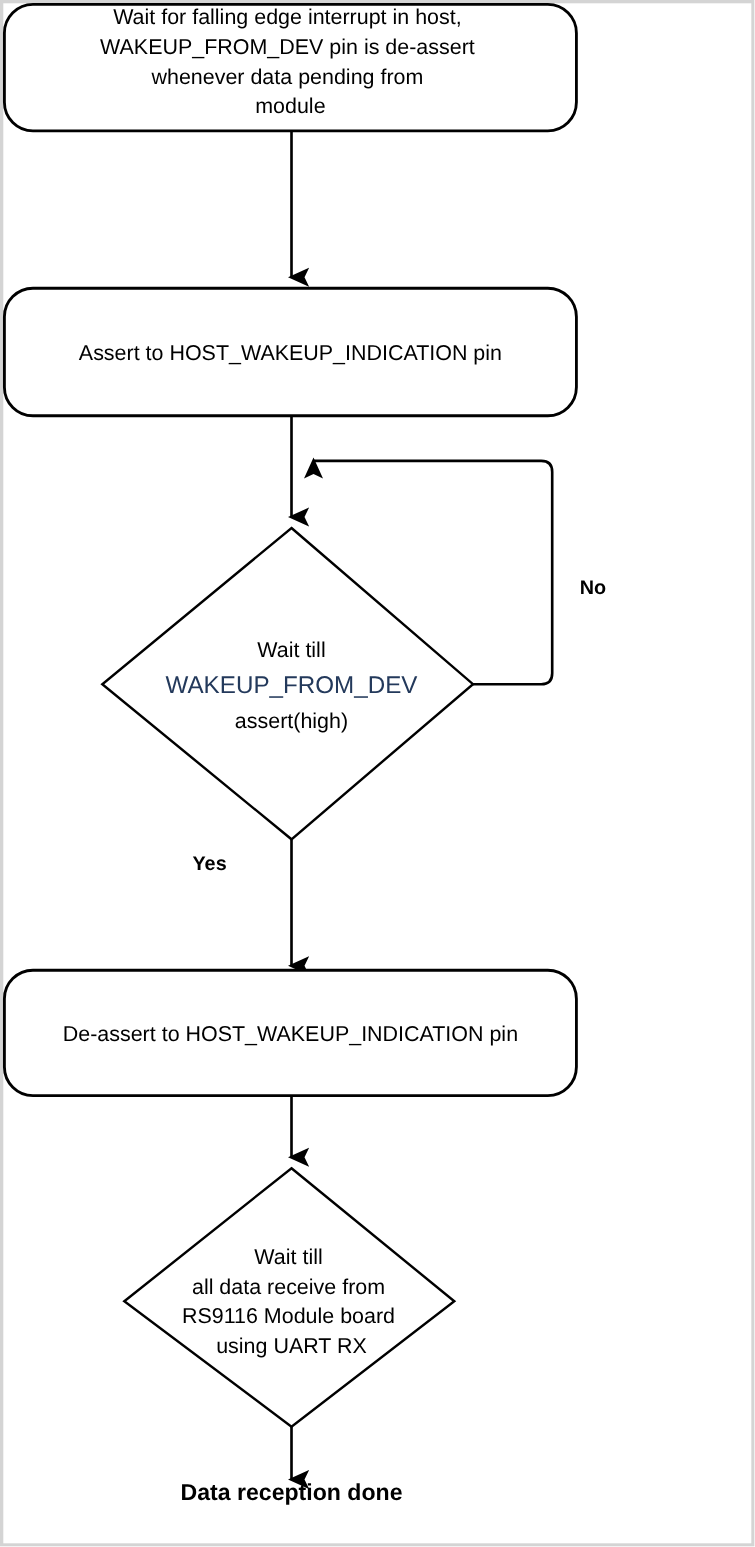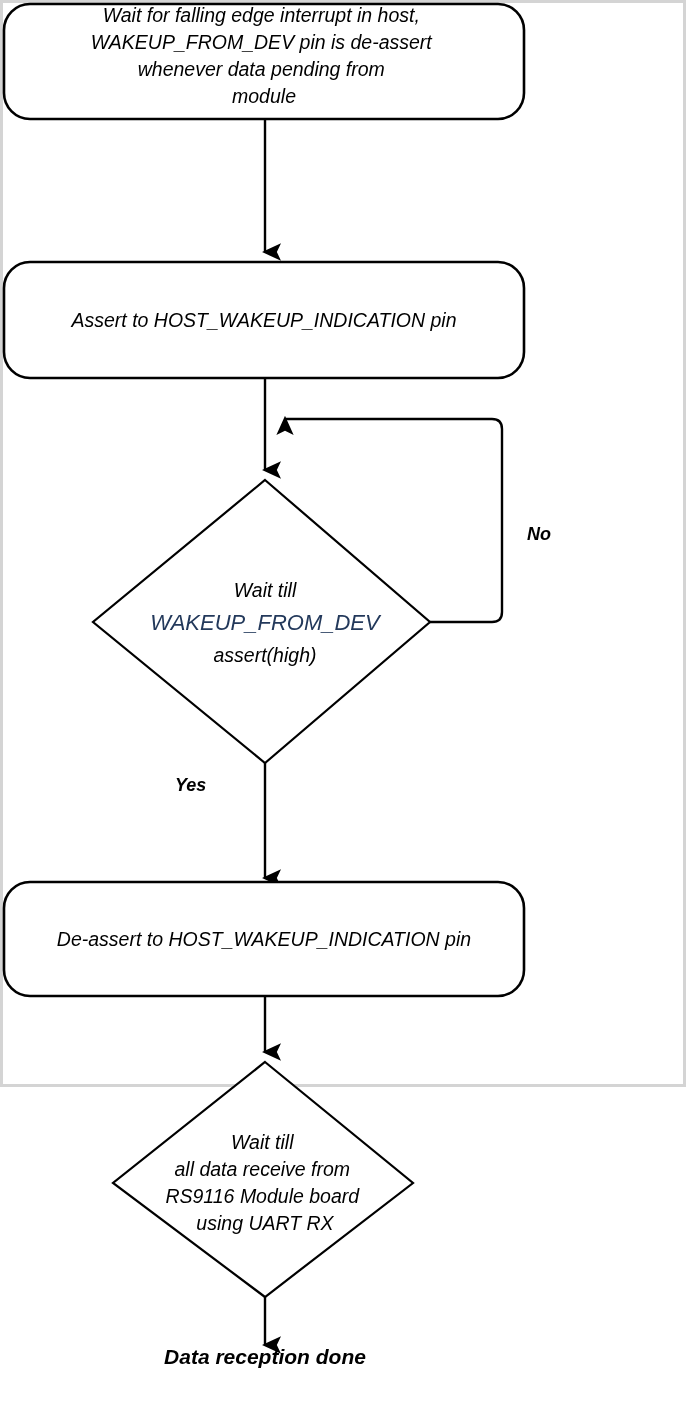--- a/index.html
+++ b/index.html
@@ -9,28 +9,27 @@
   }
   body {
     width: 686px;
     height: 1406px;
     font-family: "Liberation Sans", sans-serif;
     overflow: hidden;
   }
   #canvas-frame {
     position: relative;
     width: 686px;
-    height: 1087px;
+    height: 1406px;
     background: #ffffff;
     box-sizing: border-box;
     border-top: 3px solid #d4d4d4;
     border-left: 3px solid #d4d4d4;
     border-right: 3px solid #d4d4d4;
     border-bottom: 3px solid #d4d4d4;
-    font-style: italic;
   }
   #flow-svg {
     position: absolute;
     top: -3px;
     left: -3px;
     width: 686px;
     height: 1406px;
     display: block;
   }
   .node-shape {

